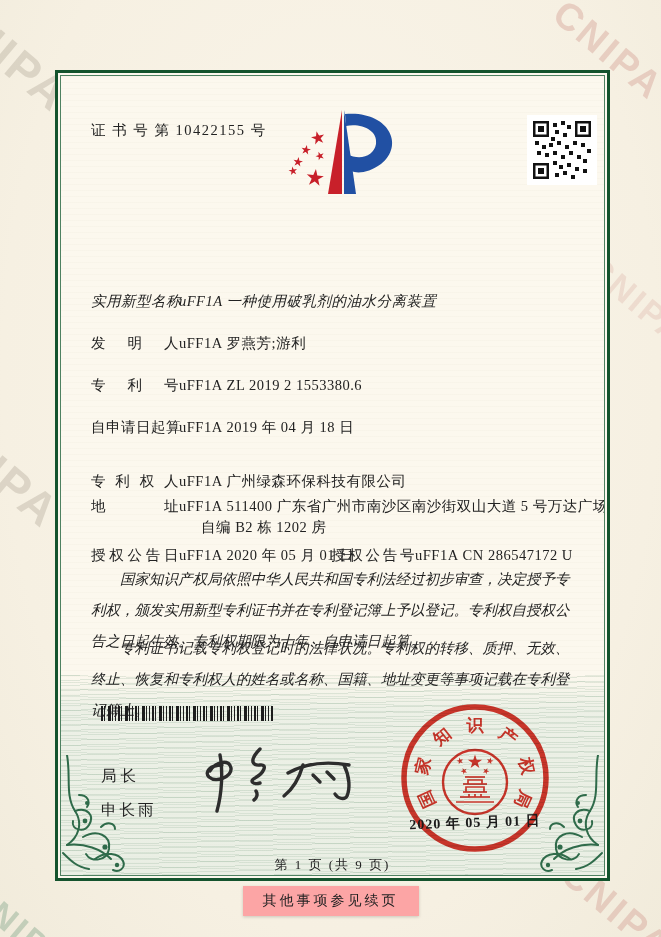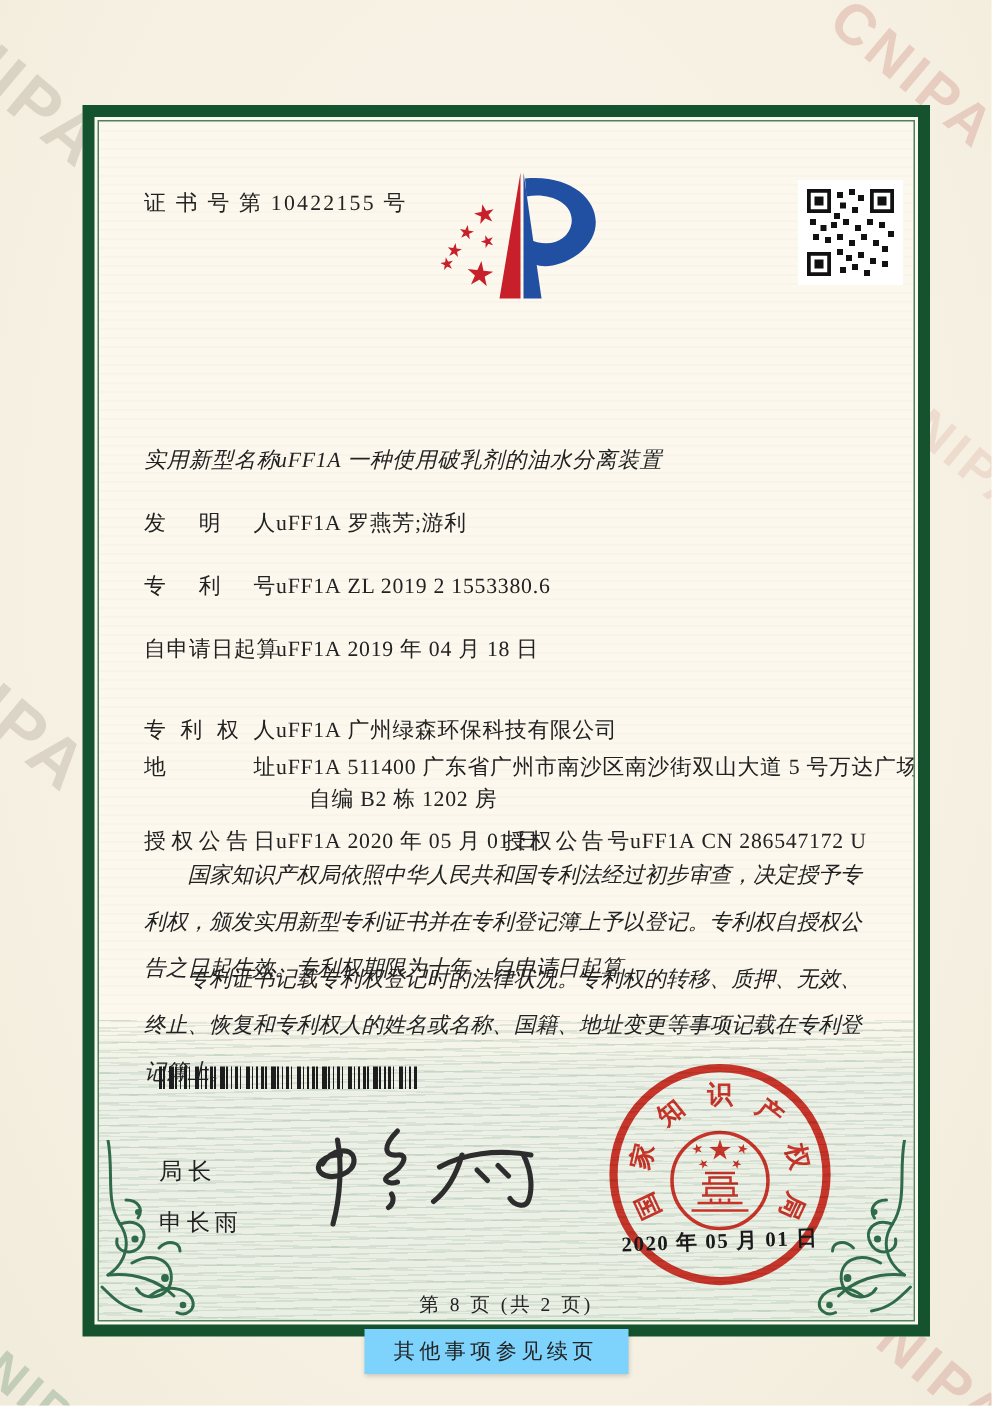--- a/index.html
+++ b/index.html
@@ -6,21 +6,21 @@
   body{width:661px;height:937px;position:relative;overflow:hidden;
        background:radial-gradient(ellipse at 50% 40%, #faf5ea 0%, #f6f0e2 70%, #f1ebdb 100%);
        font-family:"Liberation Serif","DejaVu Serif",serif;color:#222;}
   .wm{position:absolute;font-family:"Liberation Sans","DejaVu Sans",sans-serif;font-weight:700;
       letter-spacing:3px;transform-origin:0 0;pointer-events:none;white-space:nowrap;}
   .wm-gray{color:rgba(158,148,132,0.30);}
   .wm-red{color:rgba(208,150,140,0.38);}
   .wm-green{color:rgba(118,158,128,0.38);}
 
   .cert{position:absolute;left:55px;top:70px;width:549px;height:805px;
-        border:8px solid #14532d;background:#fcf8ee;}
+        border:3px solid #14532d;background:#fcf8ee;}
   .cert-inner{position:absolute;inset:2px;border:1px solid #4e8161;overflow:hidden;
         background:repeating-linear-gradient(180deg, rgba(205,195,172,0.07) 0 1px, rgba(0,0,0,0) 1px 6px);}
   .band{position:absolute;left:0;right:0;bottom:0;height:200px;
         background:
           repeating-linear-gradient(178.5deg, rgba(120,160,130,0.20) 0 1px, rgba(120,160,130,0) 1px 5px),
           repeating-linear-gradient(181.5deg, rgba(120,160,130,0.16) 0 1px, rgba(120,160,130,0) 1px 7px),
           linear-gradient(180deg, rgba(226,236,226,0) 0, rgba(224,234,224,0.55) 36px, rgba(222,233,222,0.6) 100%);}
   .cert-no{position:absolute;left:30px;top:45px;font-size:14.5px;letter-spacing:1.5px;}
   .qr-wrap{position:absolute;left:466px;top:39px;width:70px;height:70px;background:#fff;}
   .qr-wrap svg{position:absolute;left:6px;top:6px;}
@@ -47,21 +47,21 @@
   .issuer-name{position:absolute;left:40px;top:724px;font-size:15.5px;letter-spacing:3px;}
   .signature{position:absolute;left:135px;top:645px;}
   .seal{position:absolute;left:338px;top:626px;mix-blend-mode:multiply;opacity:0.93;}
   .seal-date{position:absolute;left:338px;top:738px;width:152px;text-align:center;
         font-size:14px;font-weight:600;letter-spacing:1px;color:#1a1a1a;transform:rotate(-2deg);}
   .page-info{position:absolute;left:0;right:0;top:780px;text-align:center;font-size:13px;letter-spacing:2px;}
   .flourish{position:absolute;bottom:2px;}
   .flourish-left{left:0;}
   .flourish-right{right:0;transform:scaleX(-1);}
   .cont-tab{position:absolute;left:50%;top:886px;transform:translateX(-50%);
-        background:#7dd3fc;padding:6px 20px;font-size:14px;letter-spacing:3px;
+        background:#fca5a5;padding:6px 20px;font-size:14px;letter-spacing:3px;
         box-shadow:0 1px 3px rgba(0,0,0,0.18);}
 </style>
 </head>
 <body>
 
 <span class="wm wm-gray" style="left:-38px;top:-18px;font-size:46px;transform:rotate(40deg);">CNIPA</span>
 <span class="wm wm-gray" style="left:-48px;top:398px;font-size:46px;transform:rotate(40deg);">CNIPA</span>
 <span class="wm wm-gray" style="left:388px;top:252px;font-size:42px;transform:rotate(40deg);opacity:0.55;">CNIPA</span>
 <span class="wm wm-gray" style="left:148px;top:542px;font-size:42px;transform:rotate(40deg);opacity:0.45;">CNIPA</span>
 <span class="wm wm-red" style="left:572px;top:-8px;font-size:38px;transform:rotate(40deg);">CNIPA</span>
@@ -216,21 +216,21 @@
         <text transform="translate(24.4 64) rotate(-77)" dominant-baseline="central">家</text>
         <text transform="translate(43 34.5) rotate(-38.5)" dominant-baseline="central">知</text>
         <text transform="translate(76 23)" dominant-baseline="central">识</text>
         <text transform="translate(109 34.5) rotate(38.5)" dominant-baseline="central">产</text>
         <text transform="translate(127.6 64) rotate(77)" dominant-baseline="central">权</text>
         <text transform="translate(124 97) rotate(115)" dominant-baseline="central">局</text>
       </g>
     </svg>
     <div class="seal-date">2020 年 05 月 01 日</div>
 
-    <div class="page-info">第 8 页 (共 2 页)</div>
+    <div class="page-info">第 1 页 (共 9 页)</div>
 
     <svg class="flourish flourish-left" width="112" height="118" viewBox="0 0 112 118">
       <g fill="none" stroke="#2f6b4a" stroke-width="2" stroke-linecap="round">
         <path d="M6,0 C10,22 4,40 14,56 C22,68 18,82 6,90"></path>
         <path d="M14,56 c12,-4 20,4 14,14 c-5,8 -18,5 -16,-4"></path>
         <path d="M22,82 c14,-8 28,-2 26,12 c-2,12 -18,14 -23,5"></path>
         <path d="M6,90 c18,-2 34,4 44,14"></path>
         <path d="M34,104 c10,-8 24,-6 28,2 c3,7 -4,12 -10,9"></path>
         <path d="M2,98 c8,8 14,14 26,16"></path>
         <path d="M40,72 c6,-6 14,-4 14,2"></path>

